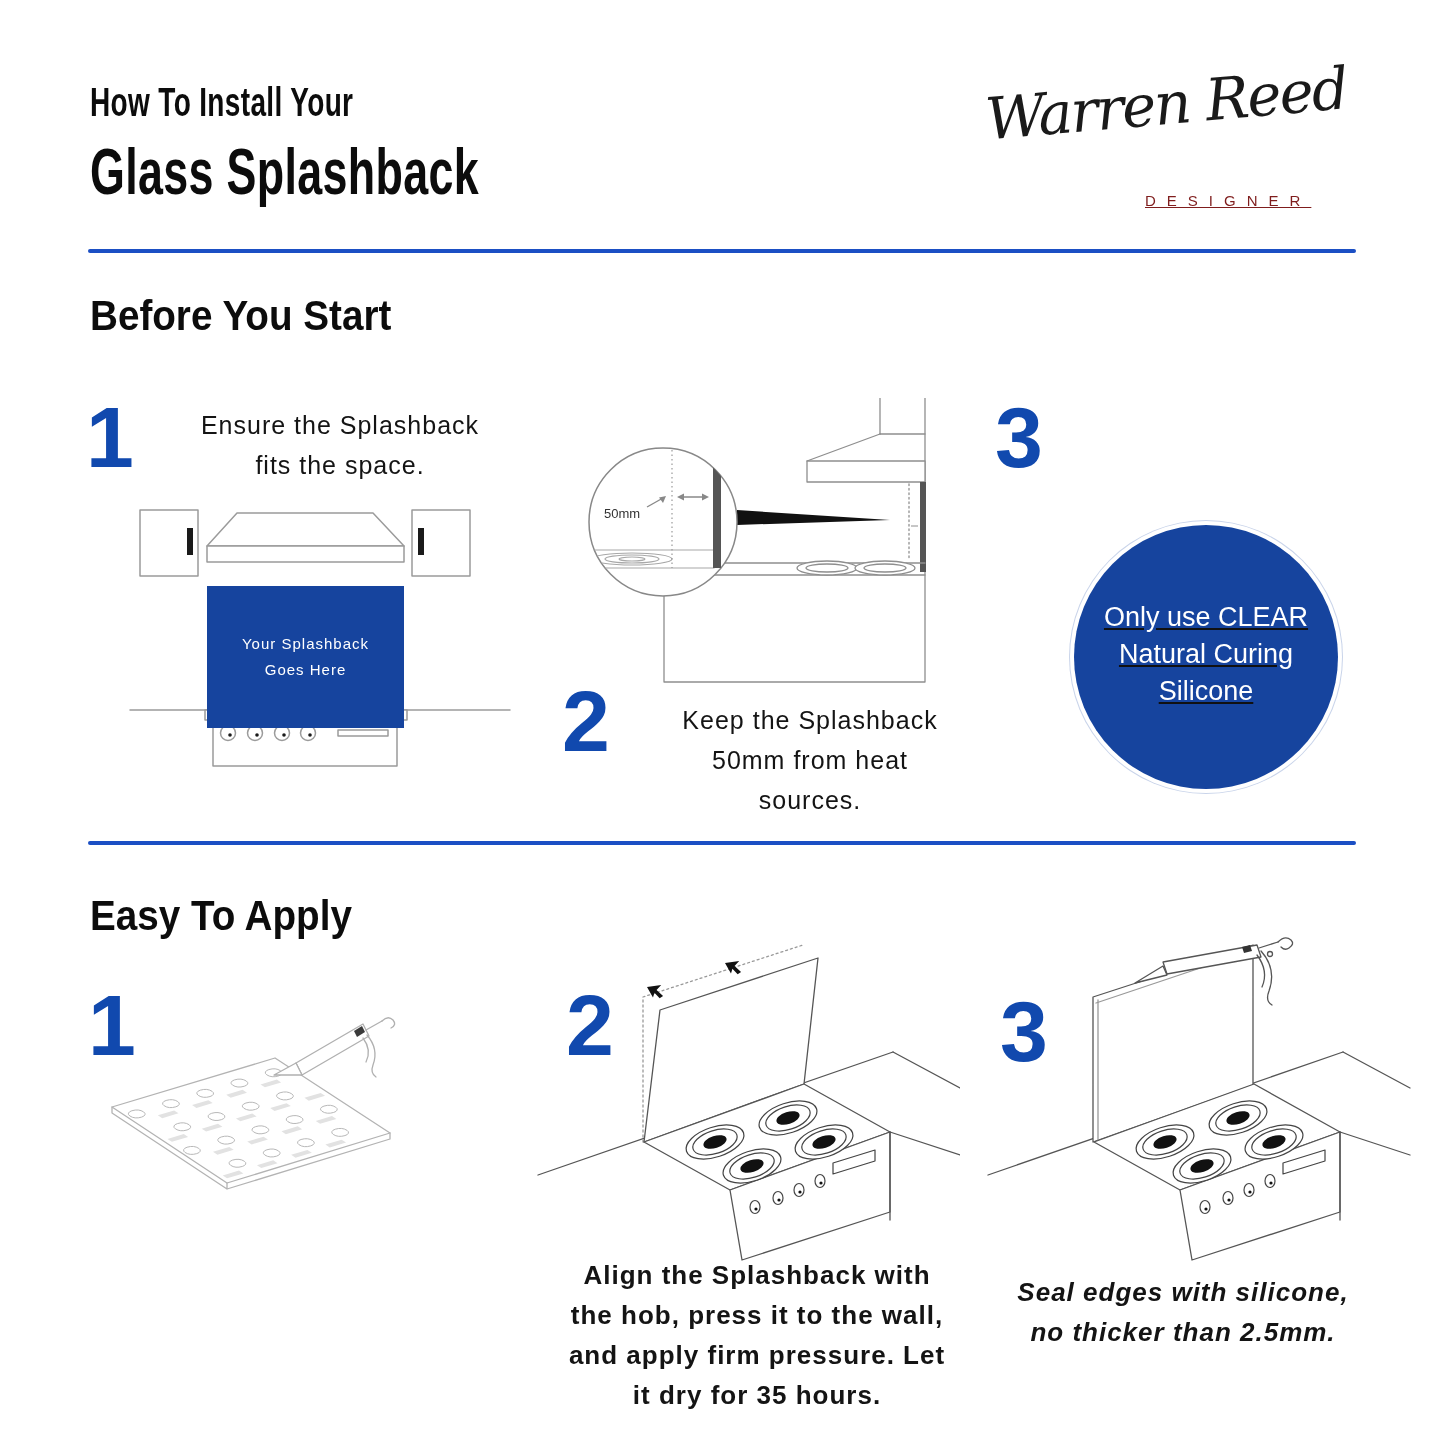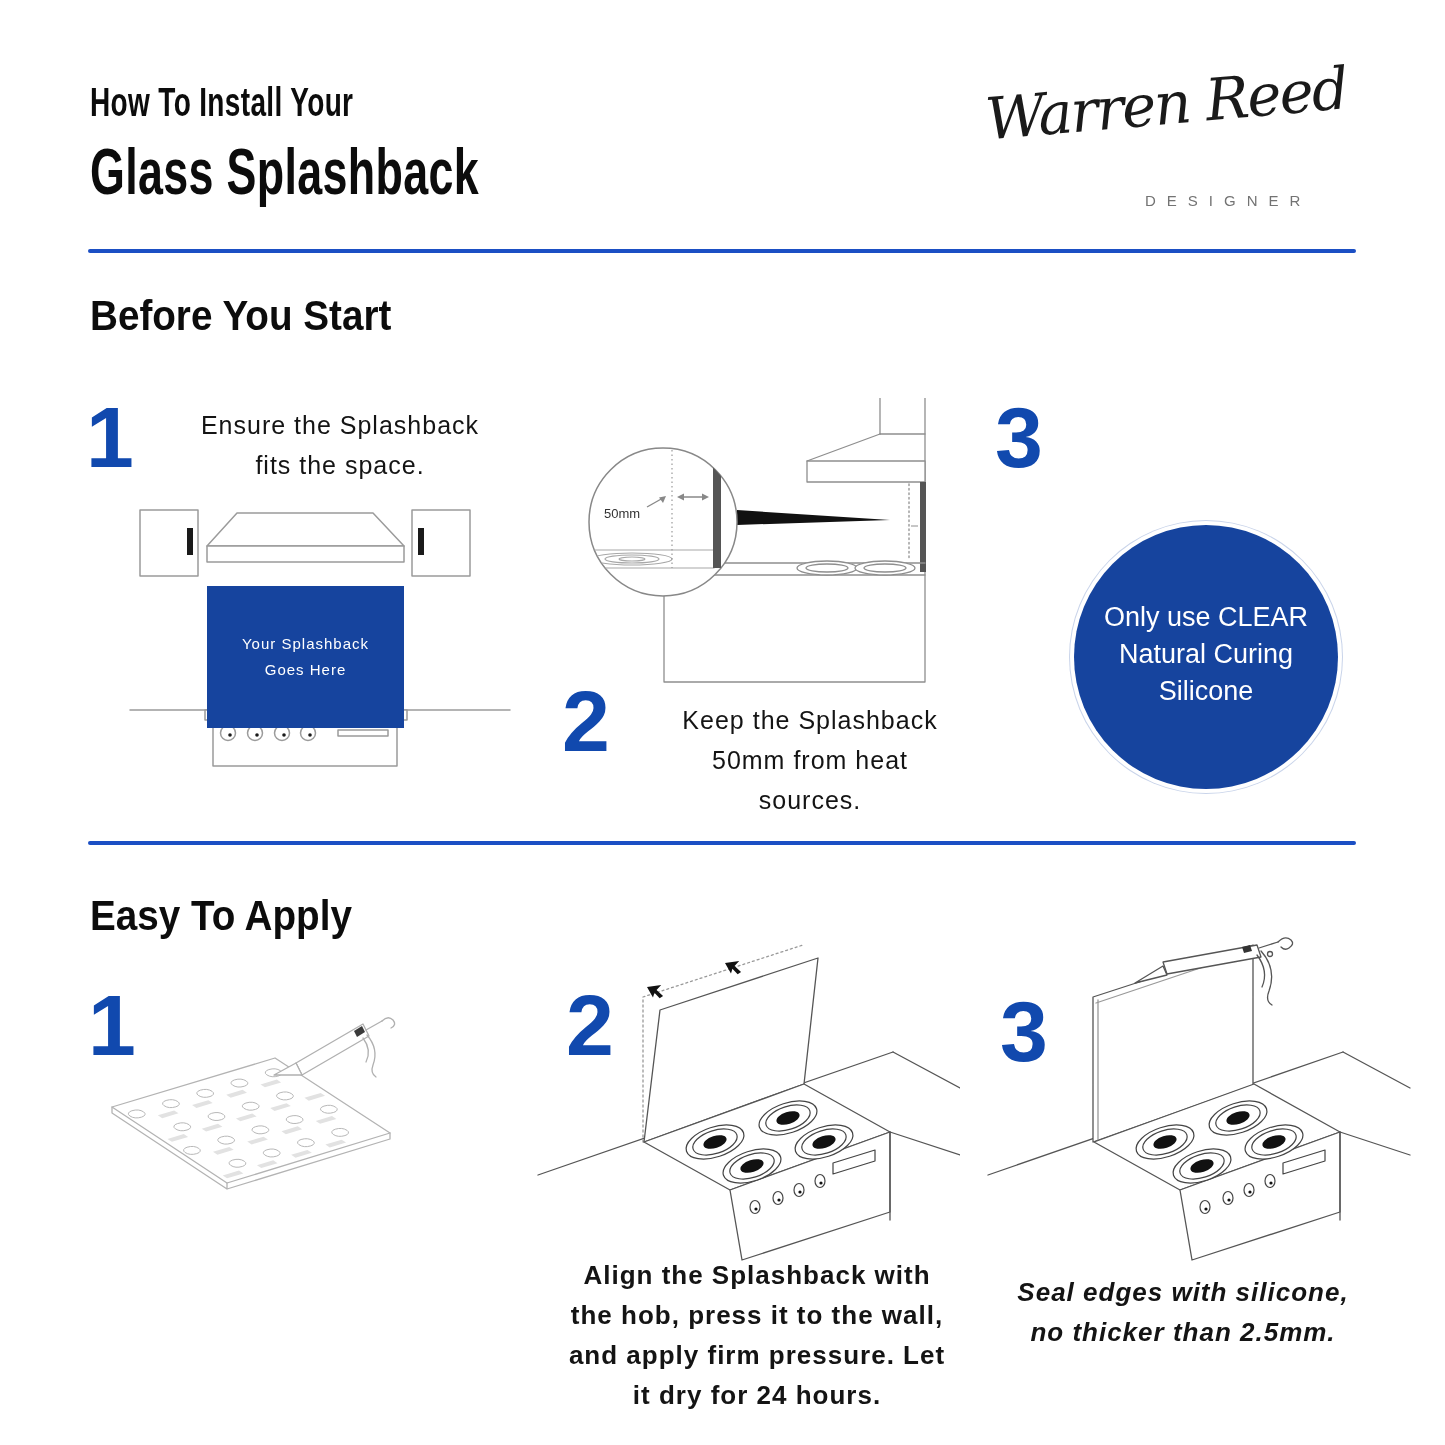--- a/index.html
+++ b/index.html
@@ -5,21 +5,21 @@
   html,body{margin:0;padding:0;background:#ffffff;}
   .page{position:relative;width:1445px;height:1445px;background:#ffffff;overflow:hidden;
         font-family:"Liberation Sans",sans-serif;color:#111;}
   .abs{position:absolute;}
 
   
   .title-line1{font-size:40px;font-weight:800;letter-spacing:.5px;transform:scaleX(.70);transform-origin:left center;white-space:nowrap;color:#0c0c0c;}
   .title-line2{font-size:64px;font-weight:800;letter-spacing:.5px;transform:scaleX(.70);transform-origin:left center;white-space:nowrap;color:#0c0c0c;margin-top:10px;}
   .logo-name{font-family:"DejaVu Serif",serif;font-style:italic;font-size:58px;color:#1a1a1a;
              transform:rotate(-5deg);letter-spacing:-2px;white-space:nowrap;}
-  .logo-sub{font-size:15px;letter-spacing:11px;color:#737373;white-space:nowrap;}
+  .logo-sub{font-size:15px;letter-spacing:11px;color:#7f1d1d;white-space:nowrap;text-decoration:underline;}
 
   .divider{height:4px;background:var(--divider-blue,#1B4FC4);border-radius:2px;}
 
   .section-heading{font-size:42px;font-weight:800;transform:scaleX(.92);transform-origin:left center;white-space:nowrap;color:#0c0c0c;}
 
   .step-num{font-size:86px;font-weight:800;color:var(--accent-blue,#1149AE);line-height:1;}
   .step-num.sm{font-size:86px;}
   .step-text{font-size:25px;font-weight:400;letter-spacing:1px;line-height:40px;white-space:pre-line;color:#141414;}
   .center{text-align:center;}
 
@@ -137,21 +137,21 @@
     </g>
   </svg>
 
   <div class="step-num abs" style="left:562px;top:678px;">2</div>
   <div class="step-text center abs" style="left:650px;top:700px;width:320px;">Keep the Splashback
 50mm from heat
 sources.</div>
 
   <div class="step-num abs" style="left:995px;top:394px;">3</div>
 
-  <div class="badge abs" style="left:1074px;top:525px;width:264px;height:264px;">
+  <div class="badge abs" style="left:1074px;top:525px;width:264px;height:264px;text-decoration:underline;">
     <div class="badge-text">Only use CLEAR
 Natural Curing
 Silicone</div>
   </div>
 
   <div class="divider abs" style="left:88px;top:841px;width:1268px;"></div>
 
   <div class="section-heading abs" style="left:90px;top:892px;">Easy To Apply</div>
 
   <div class="step-num sm abs" style="left:88px;top:982px;">1</div>
@@ -316,17 +316,17 @@
       <circle cx="226" cy="279" r="1.6"></circle>
         <circle cx="249" cy="270" r="1.6"></circle>
       <circle cx="270" cy="262" r="1.6"></circle>
         <circle cx="291" cy="253" r="1.6"></circle>
     </g>
   </svg>
 
   <div class="caption abs" style="left:537px;top:1255px;width:440px;">Align the Splashback with
 the hob, press it to the wall,
 and apply firm pressure. Let
-it dry for 24 hours.</div>
+it dry for 35 hours.</div>
   <div class="caption abs" style="left:973px;top:1272px;width:420px;font-style:italic;">Seal edges with silicone,
 no thicker than 2.5mm.</div>
 
 </div>
 
 </body></html>

